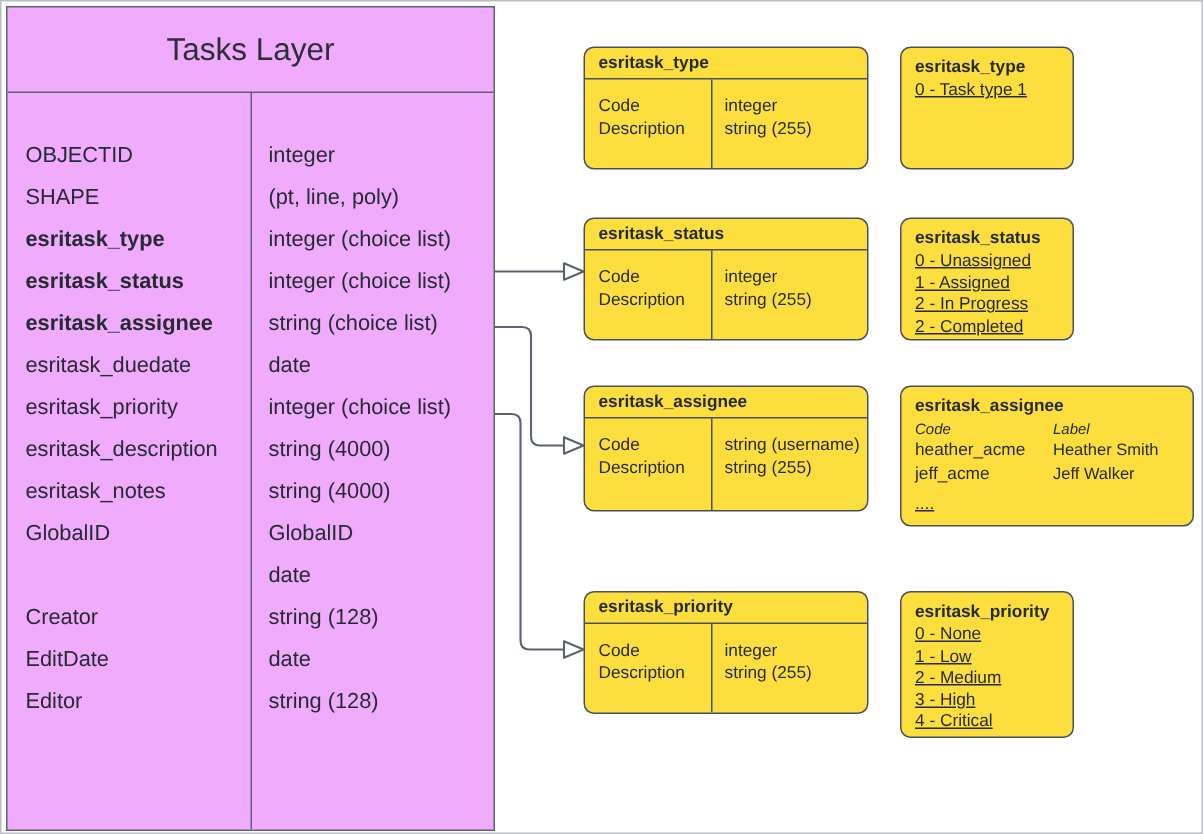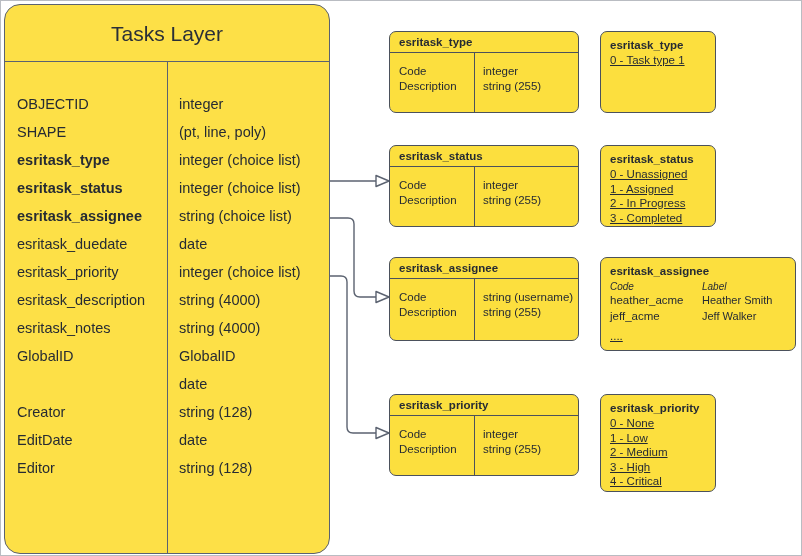--- a/index.html
+++ b/index.html
@@ -27,23 +27,23 @@
     pointer-events: none;
   }
 
   
   #tasks-layer {
     position: absolute;
     left: 4px;
     top: 4px;
     width: 326px;
     height: 550px;
-    background: #fde047;
+    background: #f0abfc;
     border: 1.4px solid #5b6270;
-    border-radius: 16px;
+    border-radius: 0;
     box-sizing: border-box;
     overflow: hidden;
   }
   #tasks-layer-title {
     height: 57px;
     line-height: 57px;
     text-align: center;
     font-size: 21px;
     color: #2a2f38;
     border-bottom: 1.4px solid #5b6270;
@@ -327,21 +327,21 @@
   <div class="vbox" style="left:600px; top:31px; width:116px; height:82px;">
     <div class="vbox-title">esritask_type</div>
     <div class="vbox-line">0 - Task type 1</div>
   </div>
 
   <div class="vbox" style="left:600px; top:145px; width:116px; height:82px;">
     <div class="vbox-title">esritask_status</div>
     <div class="vbox-line">0 - Unassigned</div>
     <div class="vbox-line">1 - Assigned</div>
     <div class="vbox-line">2 - In Progress</div>
-    <div class="vbox-line">3 - Completed</div>
+    <div class="vbox-line">2 - Completed</div>
   </div>
 
   <div class="vbox" style="left:600px; top:257px; width:196px; height:94px;">
     <div class="vbox-title">esritask_assignee</div>
     <div class="vbox-grid-head">
       <span class="vcell-code ital">Code</span>
       <span class="vcell-label ital">Label</span>
     </div>
     <div class="vbox-grid-row">
       <span class="vcell-code">heather_acme</span>

